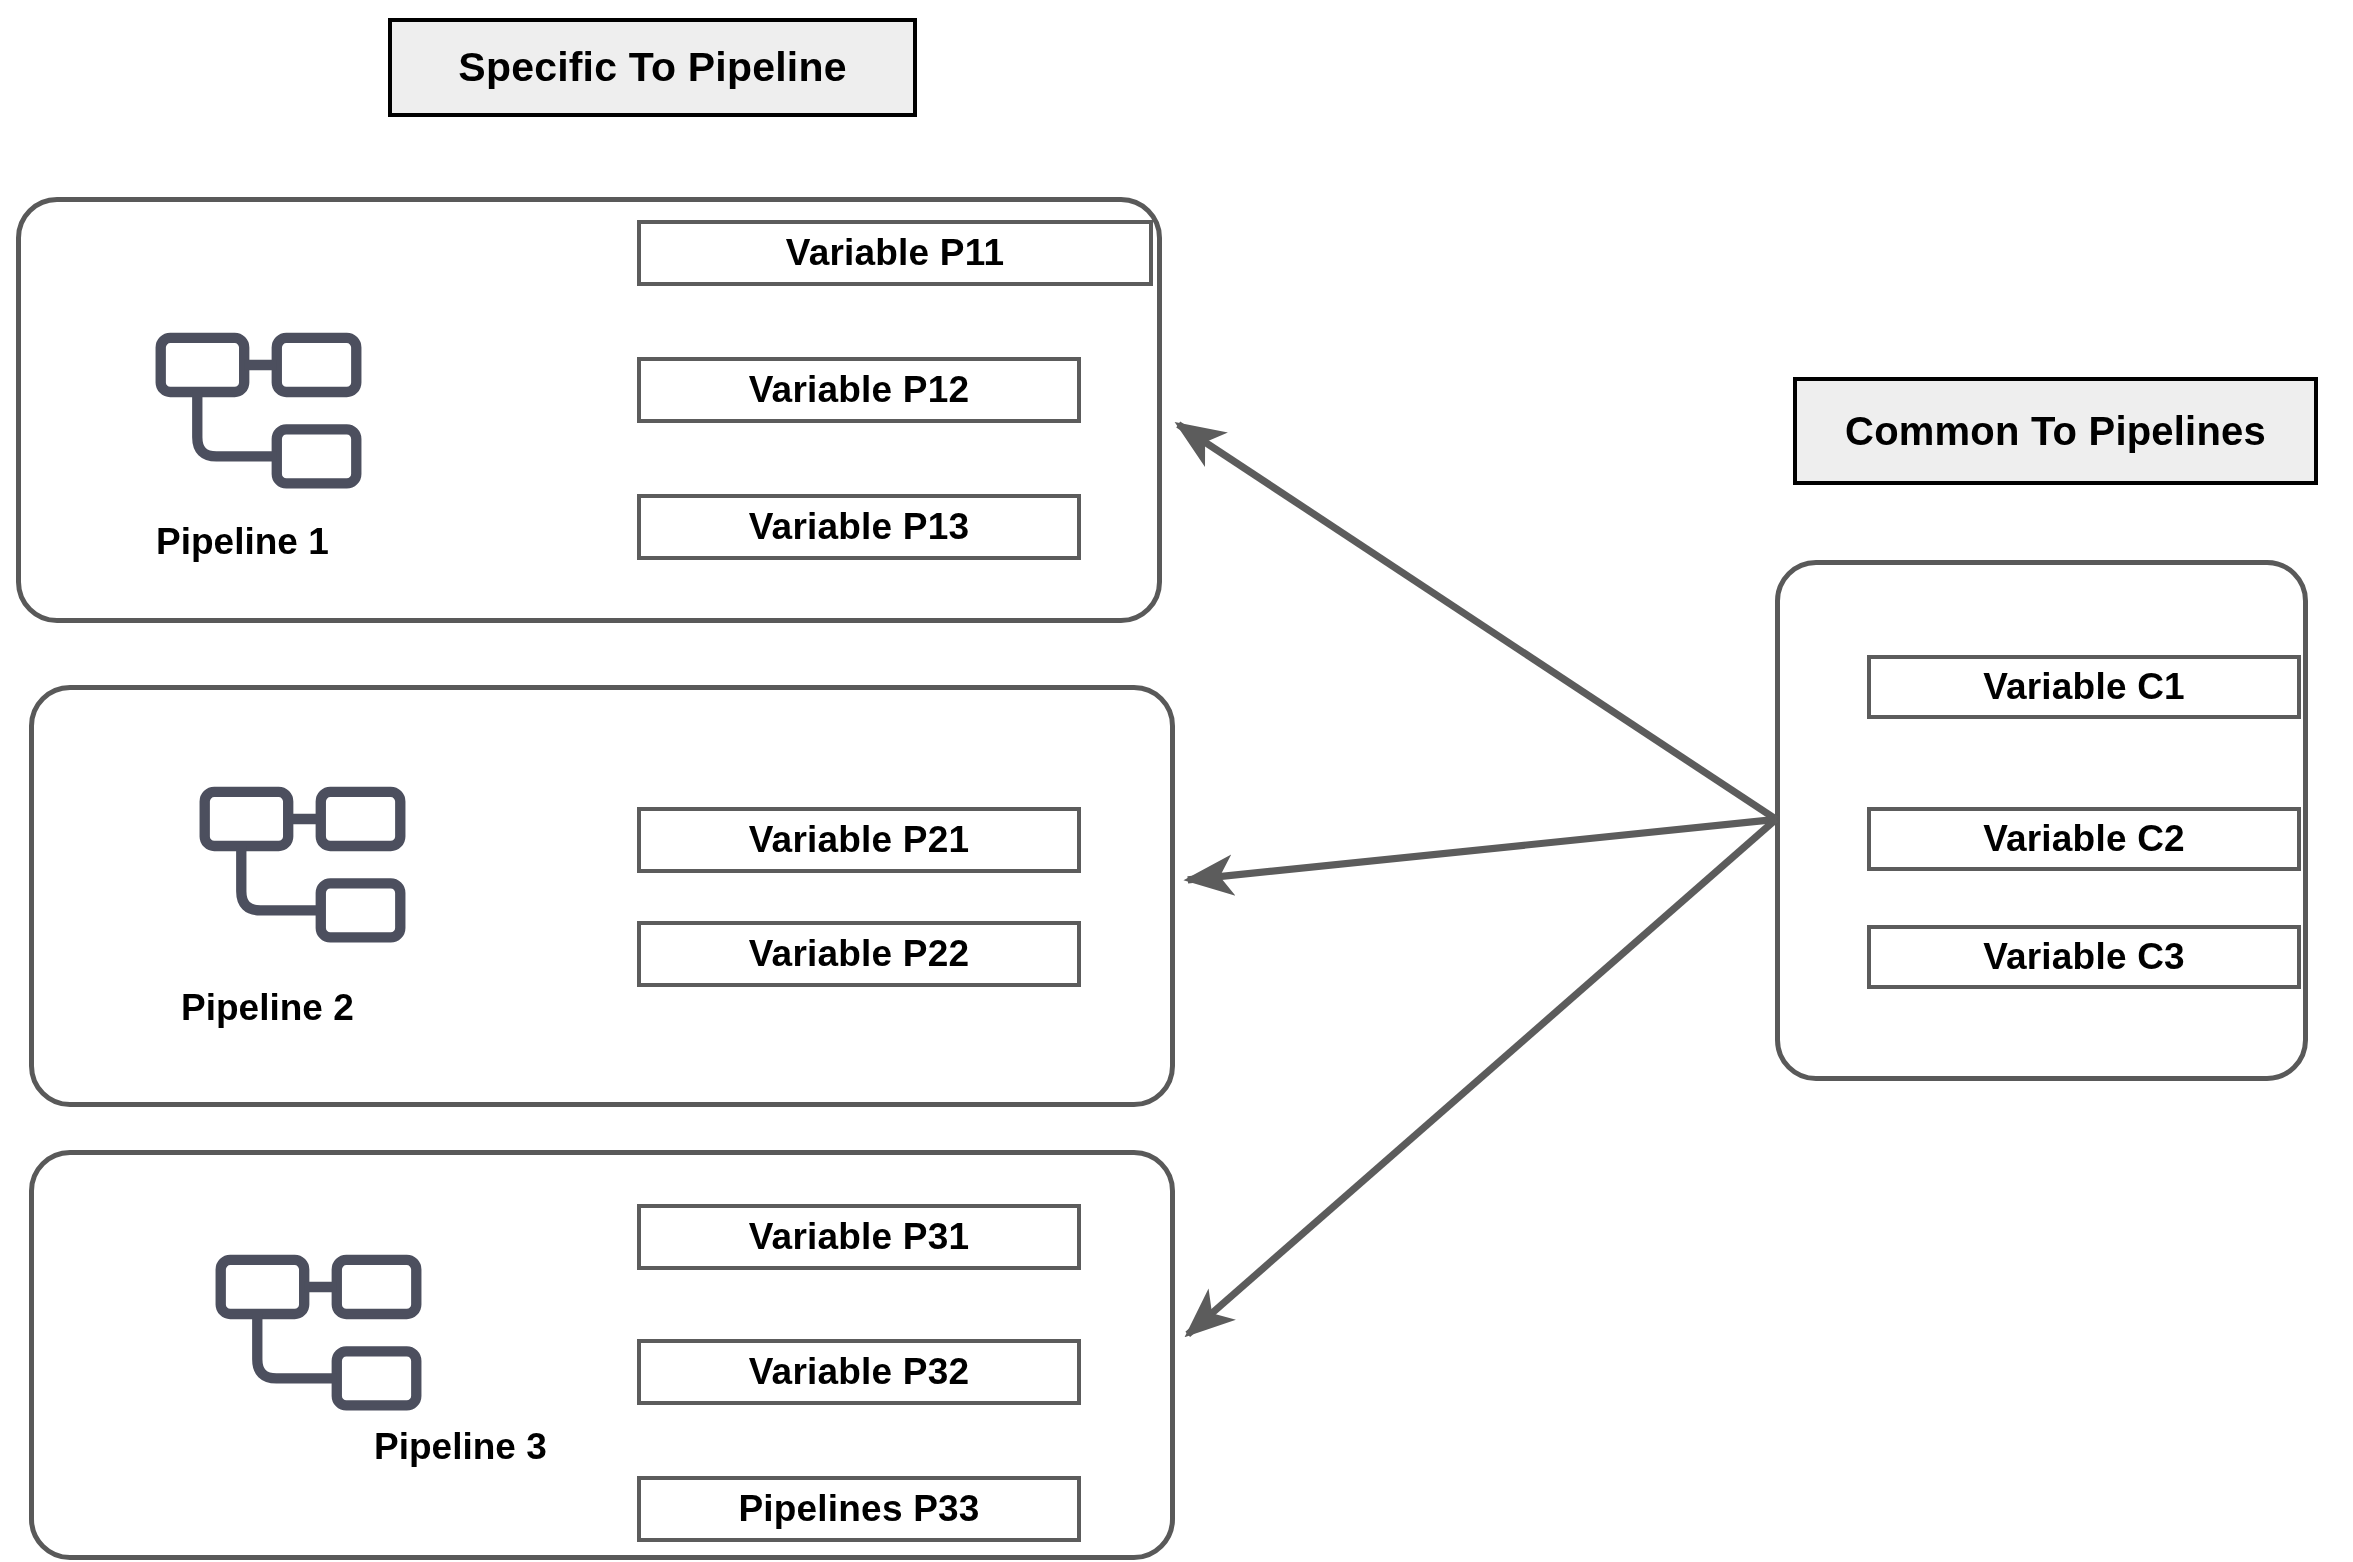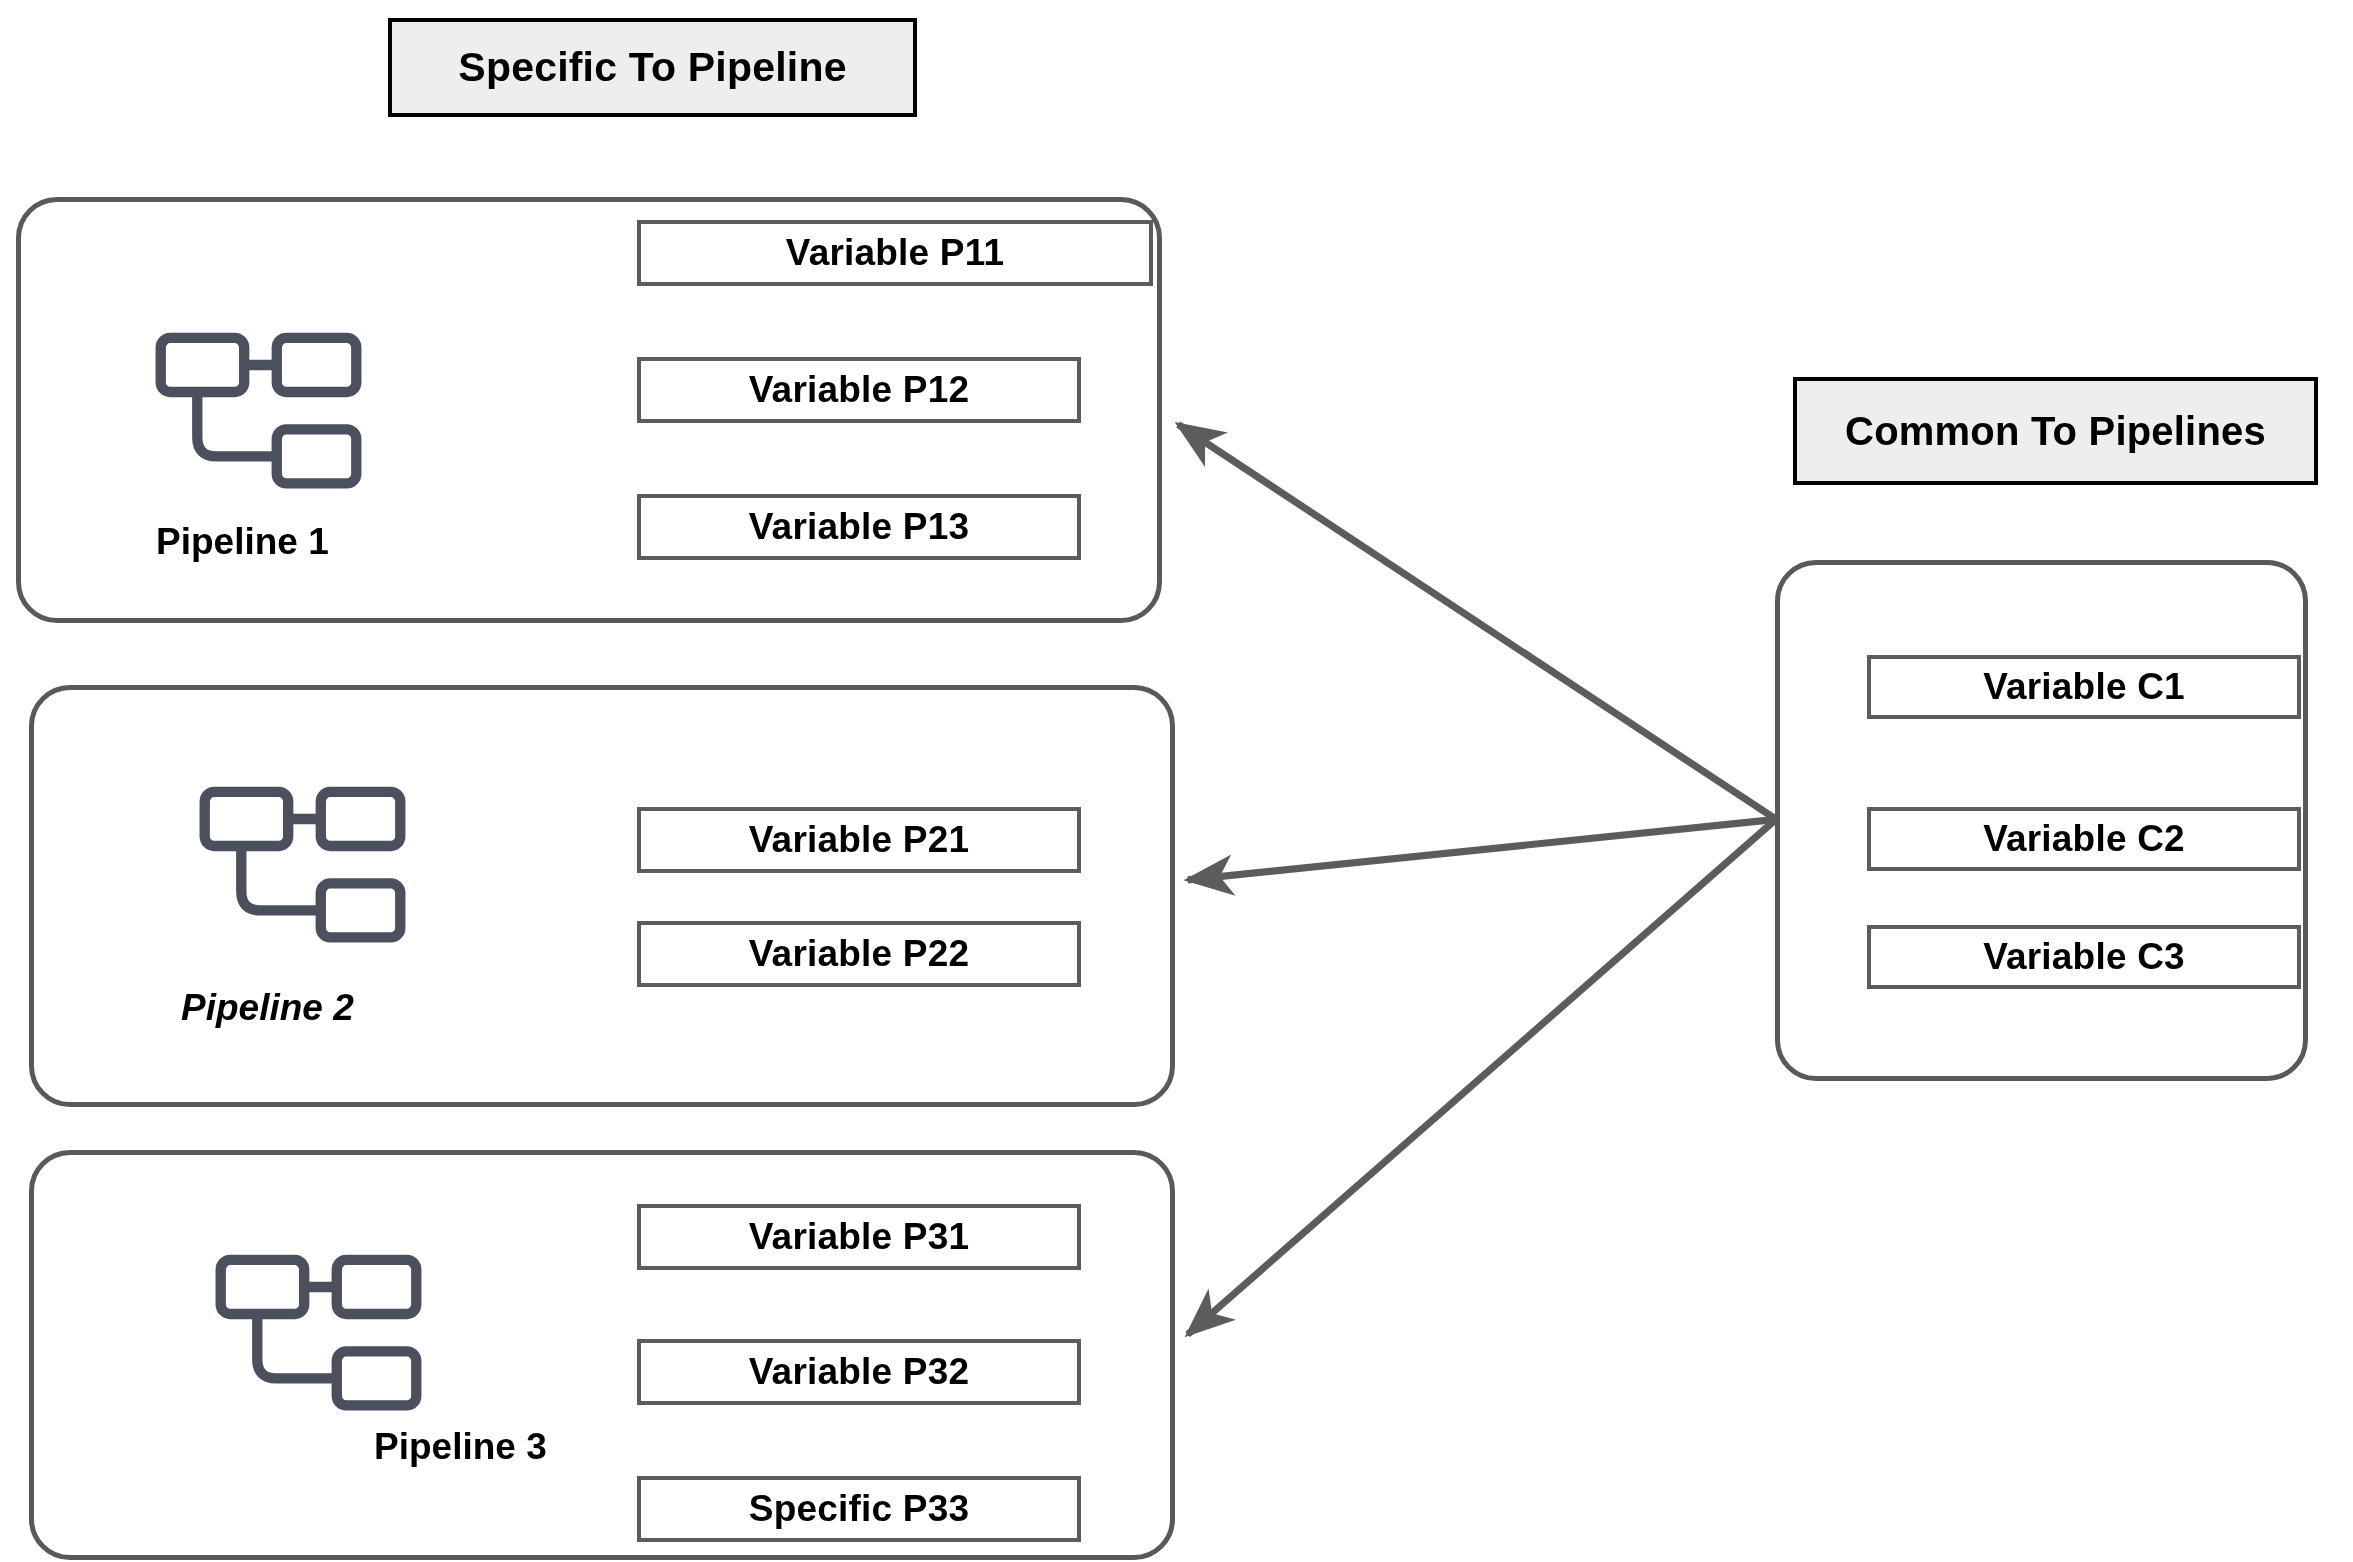--- a/index.html
+++ b/index.html
@@ -130,42 +130,42 @@
   <div class="pipeline-icon" id="icon-p2" style="left:195px; top:784px; width:215px; height:159px;">
     <svg width="215" height="159" viewBox="0 0 270 200">
       <rect x="12" y="10" width="105" height="68" rx="12" ry="12" fill="none" stroke="#4c4f5e" stroke-width="13"></rect>
       <rect x="158" y="10" width="100" height="68" rx="12" ry="12" fill="none" stroke="#4c4f5e" stroke-width="13"></rect>
       <rect x="158" y="125" width="100" height="68" rx="12" ry="12" fill="none" stroke="#4c4f5e" stroke-width="13"></rect>
       <line x1="117" y1="44" x2="158" y2="44" stroke="#4c4f5e" stroke-width="13"></line>
       <path d="M 58 78 L 58 135 Q 58 159 82 159 L 158 159" fill="none" stroke="#4c4f5e" stroke-width="13" stroke-linecap="butt" stroke-linejoin="round"></path>
     </svg>
   </div>
 
-  <div class="pipeline-label" id="label-p2" style="left:181px; top:987px;font-style:italic;">Pipeline 2</div>
+  <div class="pipeline-label" id="label-p2" style="left:181px; top:987px;">Pipeline 2</div>
 
   <div class="var-box" style="left:637px; top:792px; width:444px; height:66px;margin-top:15px;">Variable P21</div>
   <div class="var-box" style="left:637px; top:921px; width:444px; height:66px;">Variable P22</div>
 
   <div class="panel" id="panel-pipeline-3"></div>
 
   <div class="pipeline-icon" id="icon-p3" style="left:211px; top:1252px; width:215px; height:159px;">
     <svg width="215" height="159" viewBox="0 0 270 200">
       <rect x="12" y="10" width="105" height="68" rx="12" ry="12" fill="none" stroke="#4c4f5e" stroke-width="13"></rect>
       <rect x="158" y="10" width="100" height="68" rx="12" ry="12" fill="none" stroke="#4c4f5e" stroke-width="13"></rect>
       <rect x="158" y="125" width="100" height="68" rx="12" ry="12" fill="none" stroke="#4c4f5e" stroke-width="13"></rect>
       <line x1="117" y1="44" x2="158" y2="44" stroke="#4c4f5e" stroke-width="13"></line>
       <path d="M 58 78 L 58 135 Q 58 159 82 159 L 158 159" fill="none" stroke="#4c4f5e" stroke-width="13" stroke-linecap="butt" stroke-linejoin="round"></path>
     </svg>
   </div>
 
   <div class="pipeline-label" id="label-p3" style="left:374px; top:1420px;margin-top:6px;">Pipeline 3</div>
 
   <div class="var-box" style="left:637px; top:1204px; width:444px; height:66px;">Variable P31</div>
   <div class="var-box" style="left:637px; top:1339px; width:444px; height:66px;">Variable P32</div>
-  <div class="var-box" style="left:637px; top:1476px; width:444px; height:66px;">Specific P33</div>
+  <div class="var-box" style="left:637px; top:1476px; width:444px; height:66px;">Pipelines P33</div>
 
   <div class="panel" id="panel-common"></div>
 
   <div class="var-box" style="left:1867px; top:655px; width:434px; height:64px;">Variable C1</div>
   <div class="var-box" style="left:1867px; top:788px; width:434px; height:64px;margin-top:19px;">Variable C2</div>
   <div class="var-box" style="left:1867px; top:925px; width:434px; height:64px;">Variable C3</div>
 
   <svg id="arrow-layer" viewBox="0 0 2957 1963">
     <defs>
       <marker id="arrowhead" markerWidth="7" markerHeight="7" refX="6.4" refY="3.5" orient="auto" markerUnits="strokeWidth">

